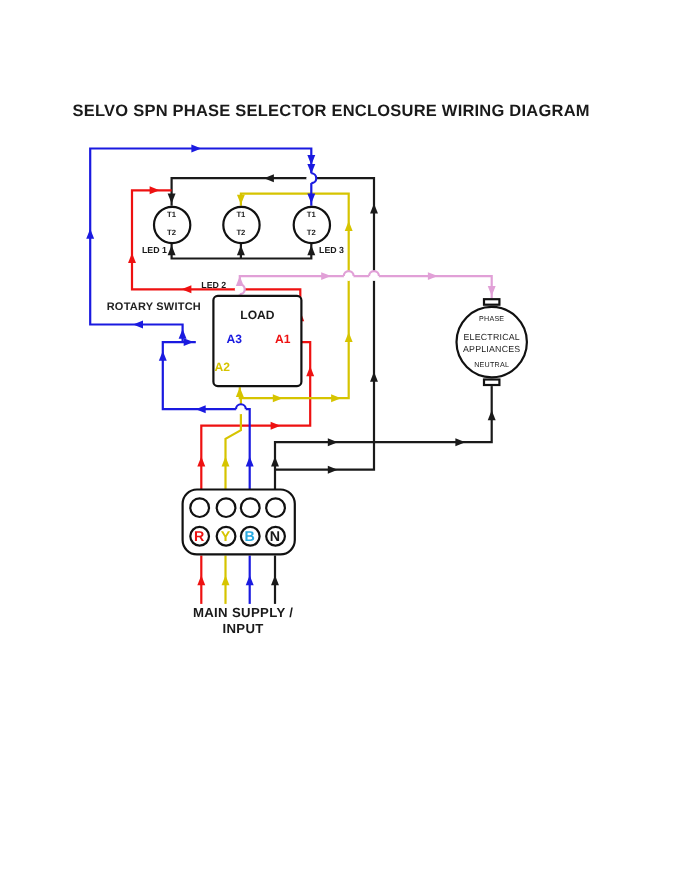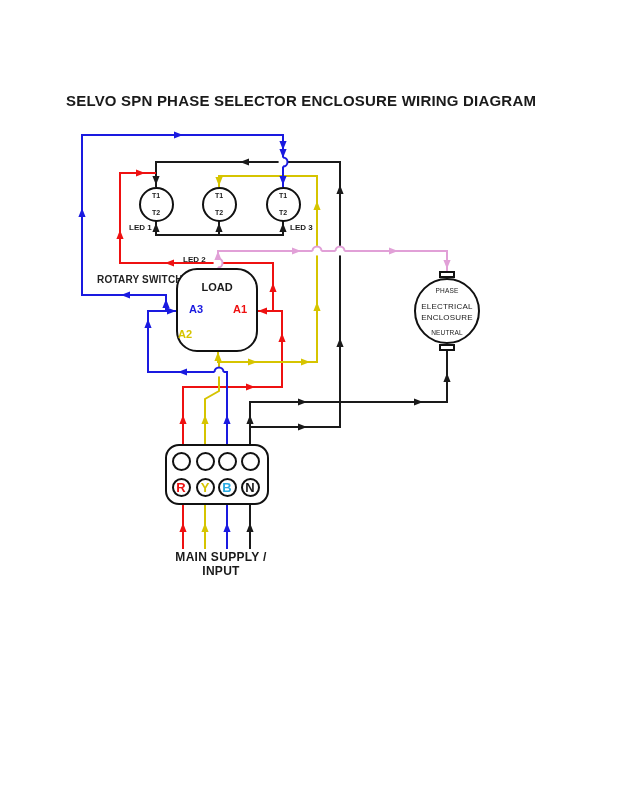--- a/index.html
+++ b/index.html
@@ -6,22 +6,22 @@
   #page{position:relative;width:618px;height:800px;background:#ffffff;overflow:hidden;
         font-family:"Liberation Sans", sans-serif;color:#1a1a1a;}
   #wires-svg{position:absolute;left:0;top:0;width:618px;height:800px;}
   .abs{position:absolute;}
   .title{font-size:15px;font-weight:bold;letter-spacing:.2px;white-space:nowrap;}
   .led-circle{position:absolute;width:35px;height:35px;border:2px solid #111;border-radius:50%;
               background:#fff;box-sizing:border-box;}
   .led-t{position:absolute;left:0;width:100%;text-align:center;font-size:7px;font-weight:bold;}
   .led-t1{top:3px;} .led-t2{bottom:4px;}
   .led-label{font-size:8px;font-weight:bold;white-space:nowrap;}
-  .load-box{position:absolute;left:176px;top:268px;width:82px;height:84px;border:2.5px solid #111;
-            border-radius:21px;background:#fff;box-sizing:border-box;}
+  .load-box{position:absolute;left:193px;top:268px;width:82px;height:84px;border:2.5px solid #111;
+            border-radius:5px;background:#fff;box-sizing:border-box;}
   .load-title{position:absolute;top:11px;left:0;width:100%;text-align:center;font-size:11px;font-weight:bold;}
   .load-term{position:absolute;font-size:11px;font-weight:bold;}
   .appliance-circle{position:absolute;left:414px;top:278px;width:66px;height:66px;border:2px solid #111;
                     border-radius:50%;background:#fff;box-sizing:border-box;}
   .app-txt{position:absolute;left:0;width:100%;text-align:center;letter-spacing:.2px;}
   .app-terminal{position:absolute;width:16px;height:7px;border:2px solid #111;background:#fff;box-sizing:border-box;}
   .tblock{position:absolute;left:165px;top:444px;width:104px;height:61px;border:2px solid #111;
           border-radius:14px;background:#fff;box-sizing:border-box;}
   .tcirc{position:absolute;width:19px;height:19px;border:2px solid #111;border-radius:50%;background:#fff;
          box-sizing:border-box;text-align:center;font-size:13px;font-weight:bold;line-height:15px;}
@@ -133,21 +133,21 @@
     <div class="load-term" style="left: 11px; top: 33px; color: rgb(26, 26, 224);">A3</div>
     <div class="load-term" style="right: 9px; top: 33px; color: rgb(238, 17, 17);">A1</div>
     <div class="load-term" style="left: 0px; top: 58px; width: 100%; text-align: left; color: rgb(214, 196, 0);">A2</div>
   </div>
 
   <div class="app-terminal" style="left:439px;top:271px;"></div>
   <div class="app-terminal" style="left:439px;top:344px;"></div>
   <div class="appliance-circle">
     <div class="app-txt" style="top:7px;font-size:6.5px;">PHASE</div>
     <div class="app-txt" style="top:22px;font-size:8px;">ELECTRICAL</div>
-    <div class="app-txt" style="top:33px;font-size:8px;">ENCLOSURE</div>
+    <div class="app-txt" style="top:33px;font-size:8px;">APPLIANCES</div>
     <div class="app-txt" style="bottom:6px;font-size:6.5px;">NEUTRAL</div>
   </div>
 
   <div class="tblock"></div>
   <div class="tcirc" style="left:171.5px;top:451.5px;"></div>
   <div class="tcirc" style="left:195.5px;top:451.5px;"></div>
   <div class="tcirc" style="left:217.5px;top:451.5px;"></div>
   <div class="tcirc" style="left:240.5px;top:451.5px;"></div>
   <div class="tcirc" style="left: 171.5px; top: 477.5px; color: rgb(238, 17, 17);">R</div>
   <div class="tcirc" style="left: 195.5px; top: 477.5px; color: rgb(214, 196, 0);">Y</div>

